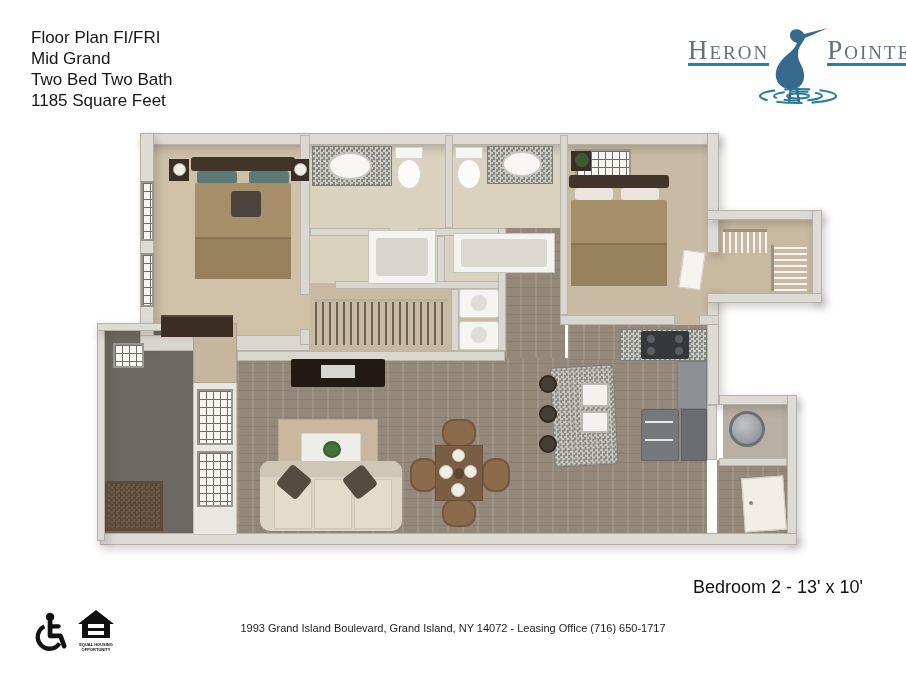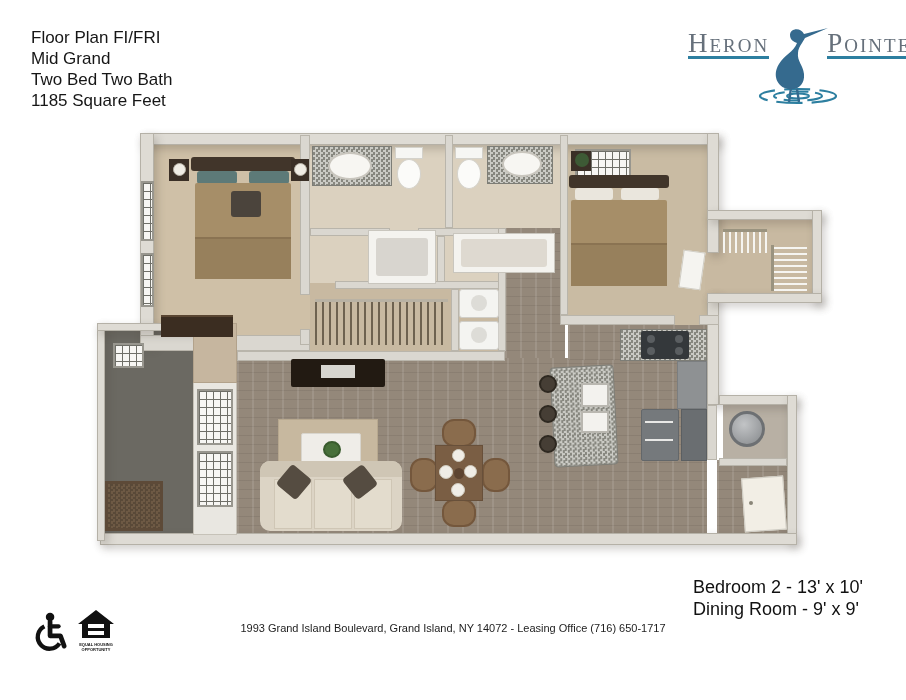--- a/index.html
+++ b/index.html
@@ -1,20 +1,20 @@
 <!DOCTYPE html>
 <html><head>
 <meta charset="utf-8">
 <style>
   html,body{margin:0;padding:0;}
   body{width:906px;height:700px;background:#fff;font-family:"Liberation Sans",sans-serif;position:relative;overflow:hidden;}
   
   .plan-info{position:absolute;left:31px;top:27px;font-size:17px;line-height:21px;color:#161616;}
   .logo{position:absolute;left:688px;top:26px;width:210px;height:86px;display:flex;align-items:flex-start;}
-  .logo-word{font-family:"Liberation Serif",serif;font-variant:small-caps;font-size:27px;letter-spacing:2px;color:#66707b;border-bottom:3px solid #2d7fa0;padding-bottom:0px;margin-top:4px;line-height:26px;white-space:nowrap;}
+  .logo-word{font-family:"Liberation Serif",serif;font-variant:small-caps;font-size:27px;letter-spacing:2px;color:#66707b;border-bottom:3px solid #2d7fa0;padding-bottom:0px;margin-top:11px;line-height:26px;white-space:nowrap;}
   .logo-bird{width:86px;height:84px;margin:0 -14px;position:relative;top:-2px;flex:0 0 auto;}
   
   .address{position:absolute;left:0;top:622px;width:906px;text-align:center;font-size:11px;color:#1d1d1d;}
   .dims{position:absolute;left:693px;top:576px;font-size:18px;line-height:22px;color:#111;}
   .access{position:absolute;left:34px;top:610px;display:flex;gap:8px;align-items:flex-start;}
   .eh-text{font-size:4px;line-height:5px;text-align:center;color:#111;letter-spacing:0;font-weight:bold;}
   
   .fp{position:absolute;left:85px;top:133px;width:737px;height:427px;}
   .fp div{position:absolute;box-sizing:border-box;}
   .w{background:#dad7d0;box-shadow:inset 0 0 0 1px #b9b5ab;}
@@ -220,14 +220,13 @@
       <div>EQUAL HOUSING</div>
       <div>OPPORTUNITY</div>
     </div>
   </div>
 </div>
 
 <div class="address">1993 Grand Island Boulevard, Grand Island, NY 14072 - Leasing Office (716) 650-1717</div>
 
 <div class="dims">
   <div>Bedroom 2 -  13' x 10'</div>
-  <div>Dining Room - 9' x 9'</div>
 </div>
 
 </body></html>

